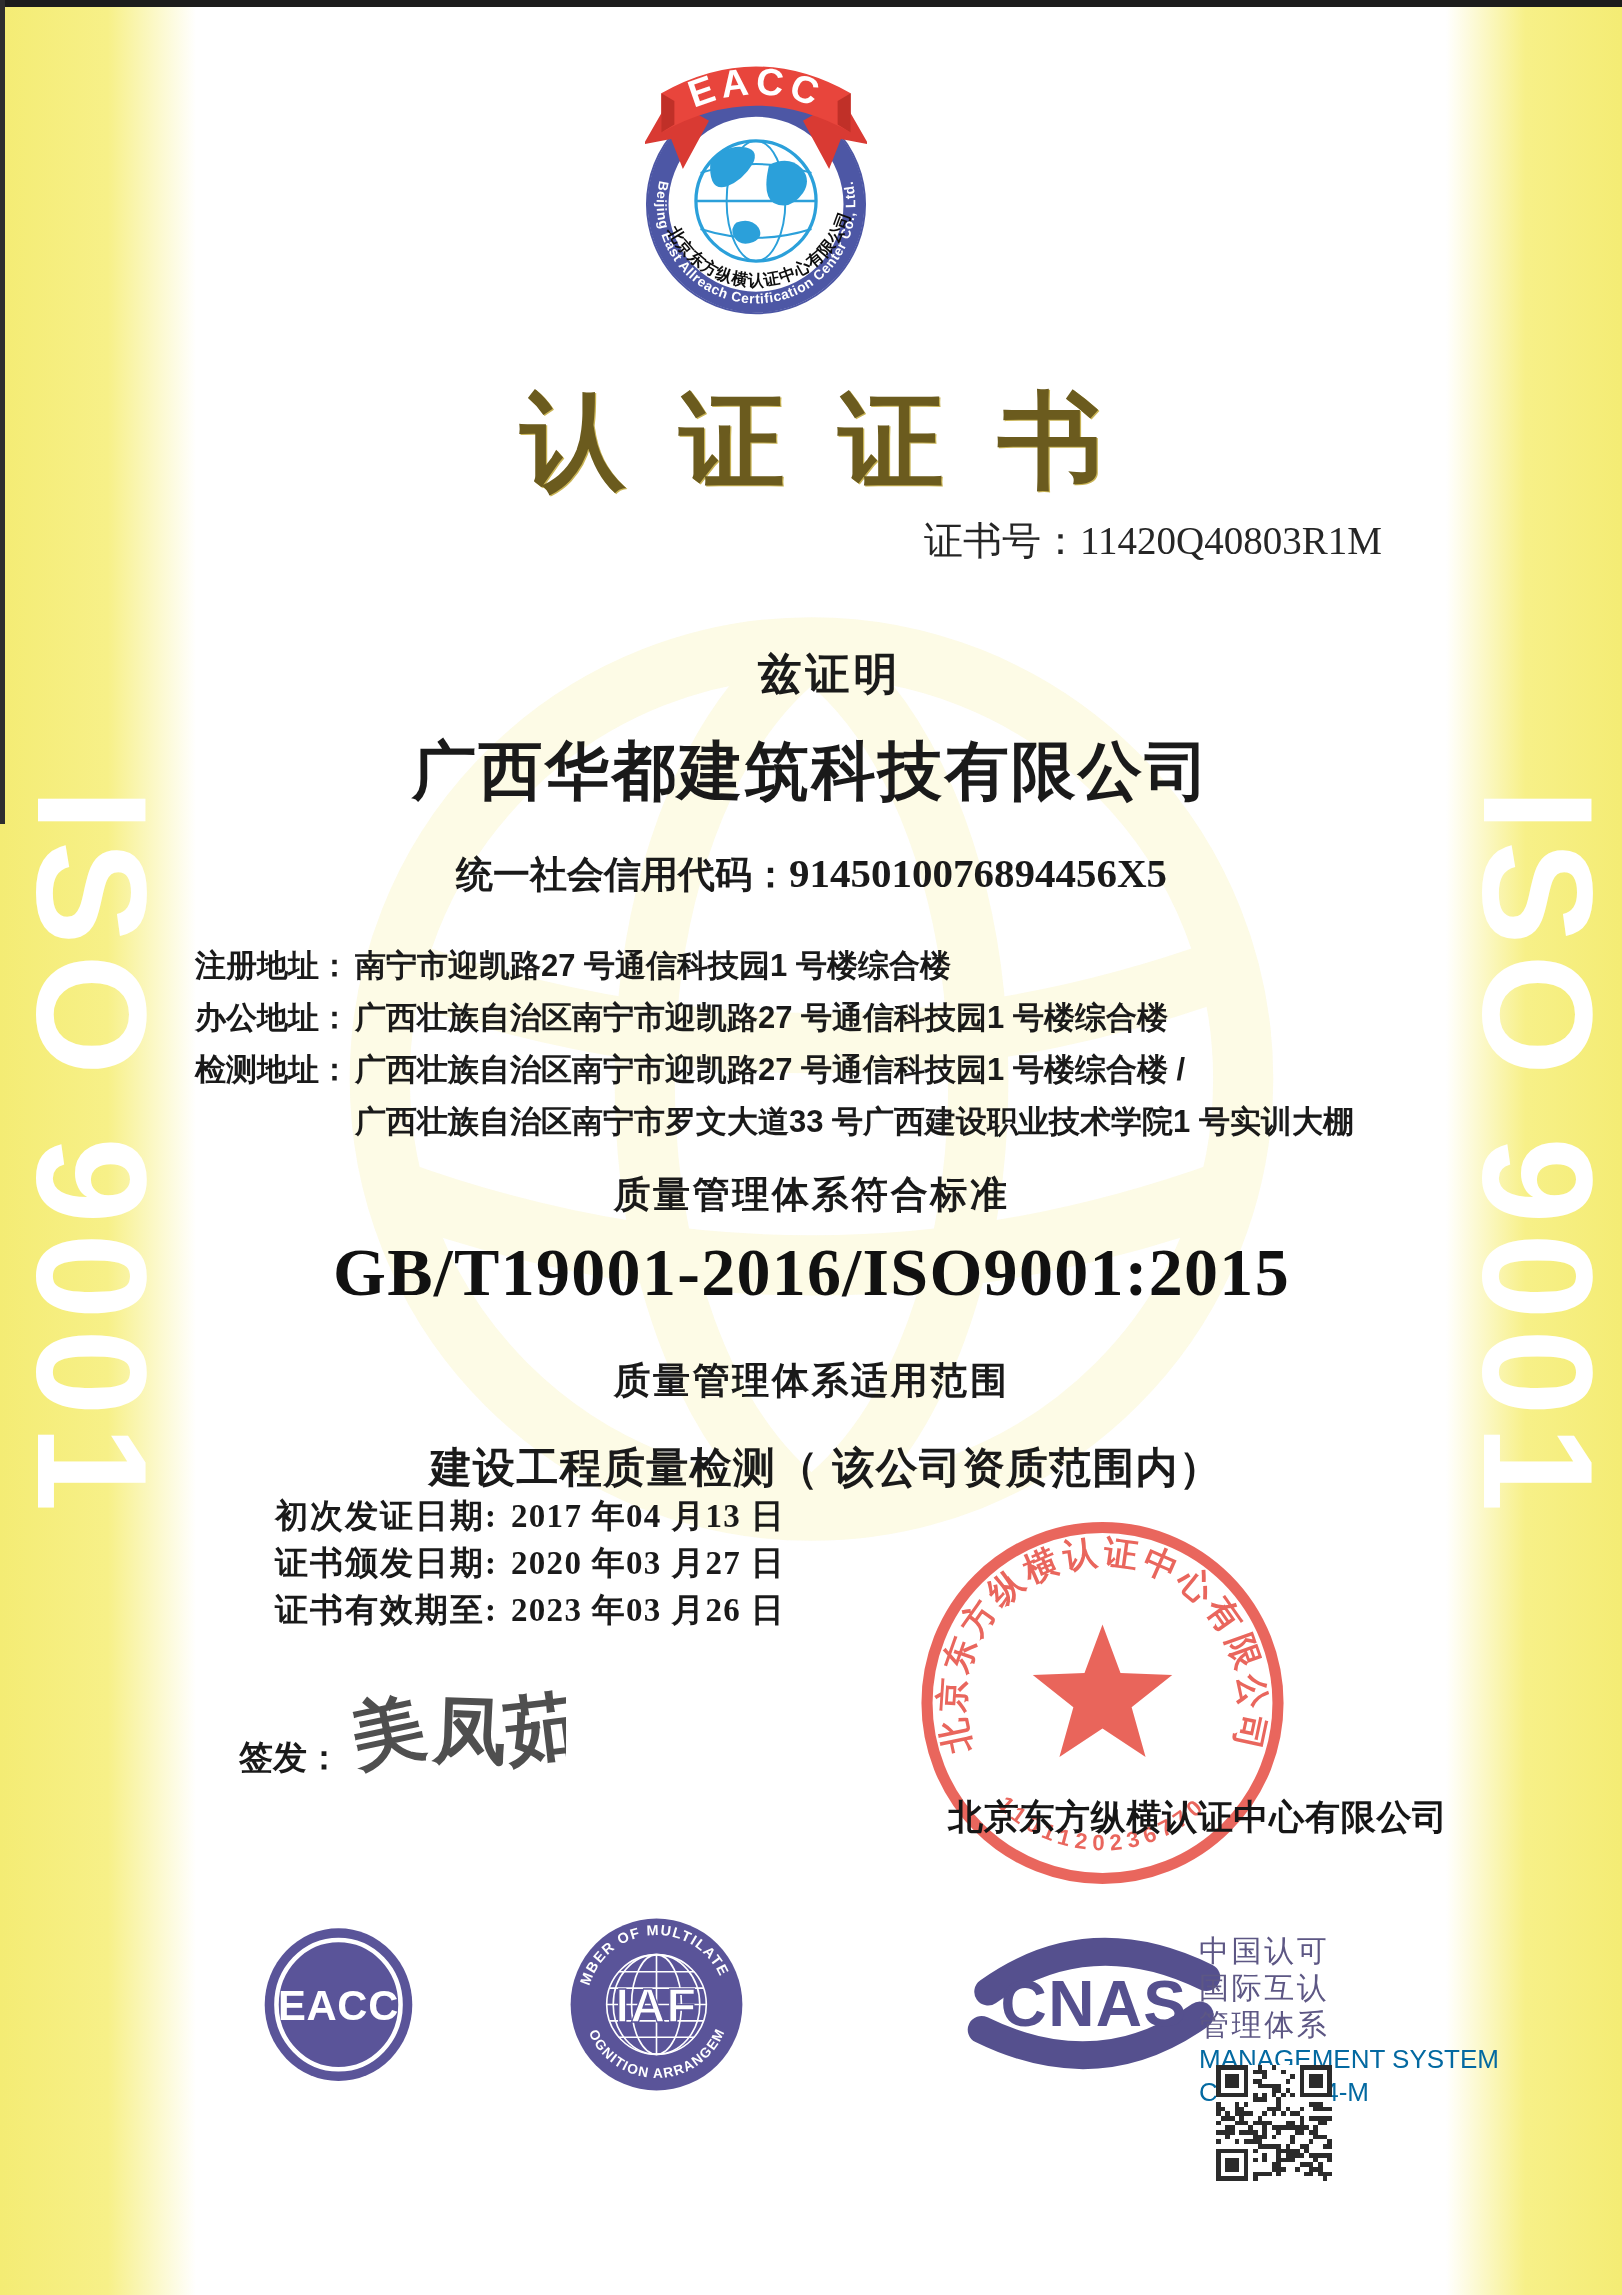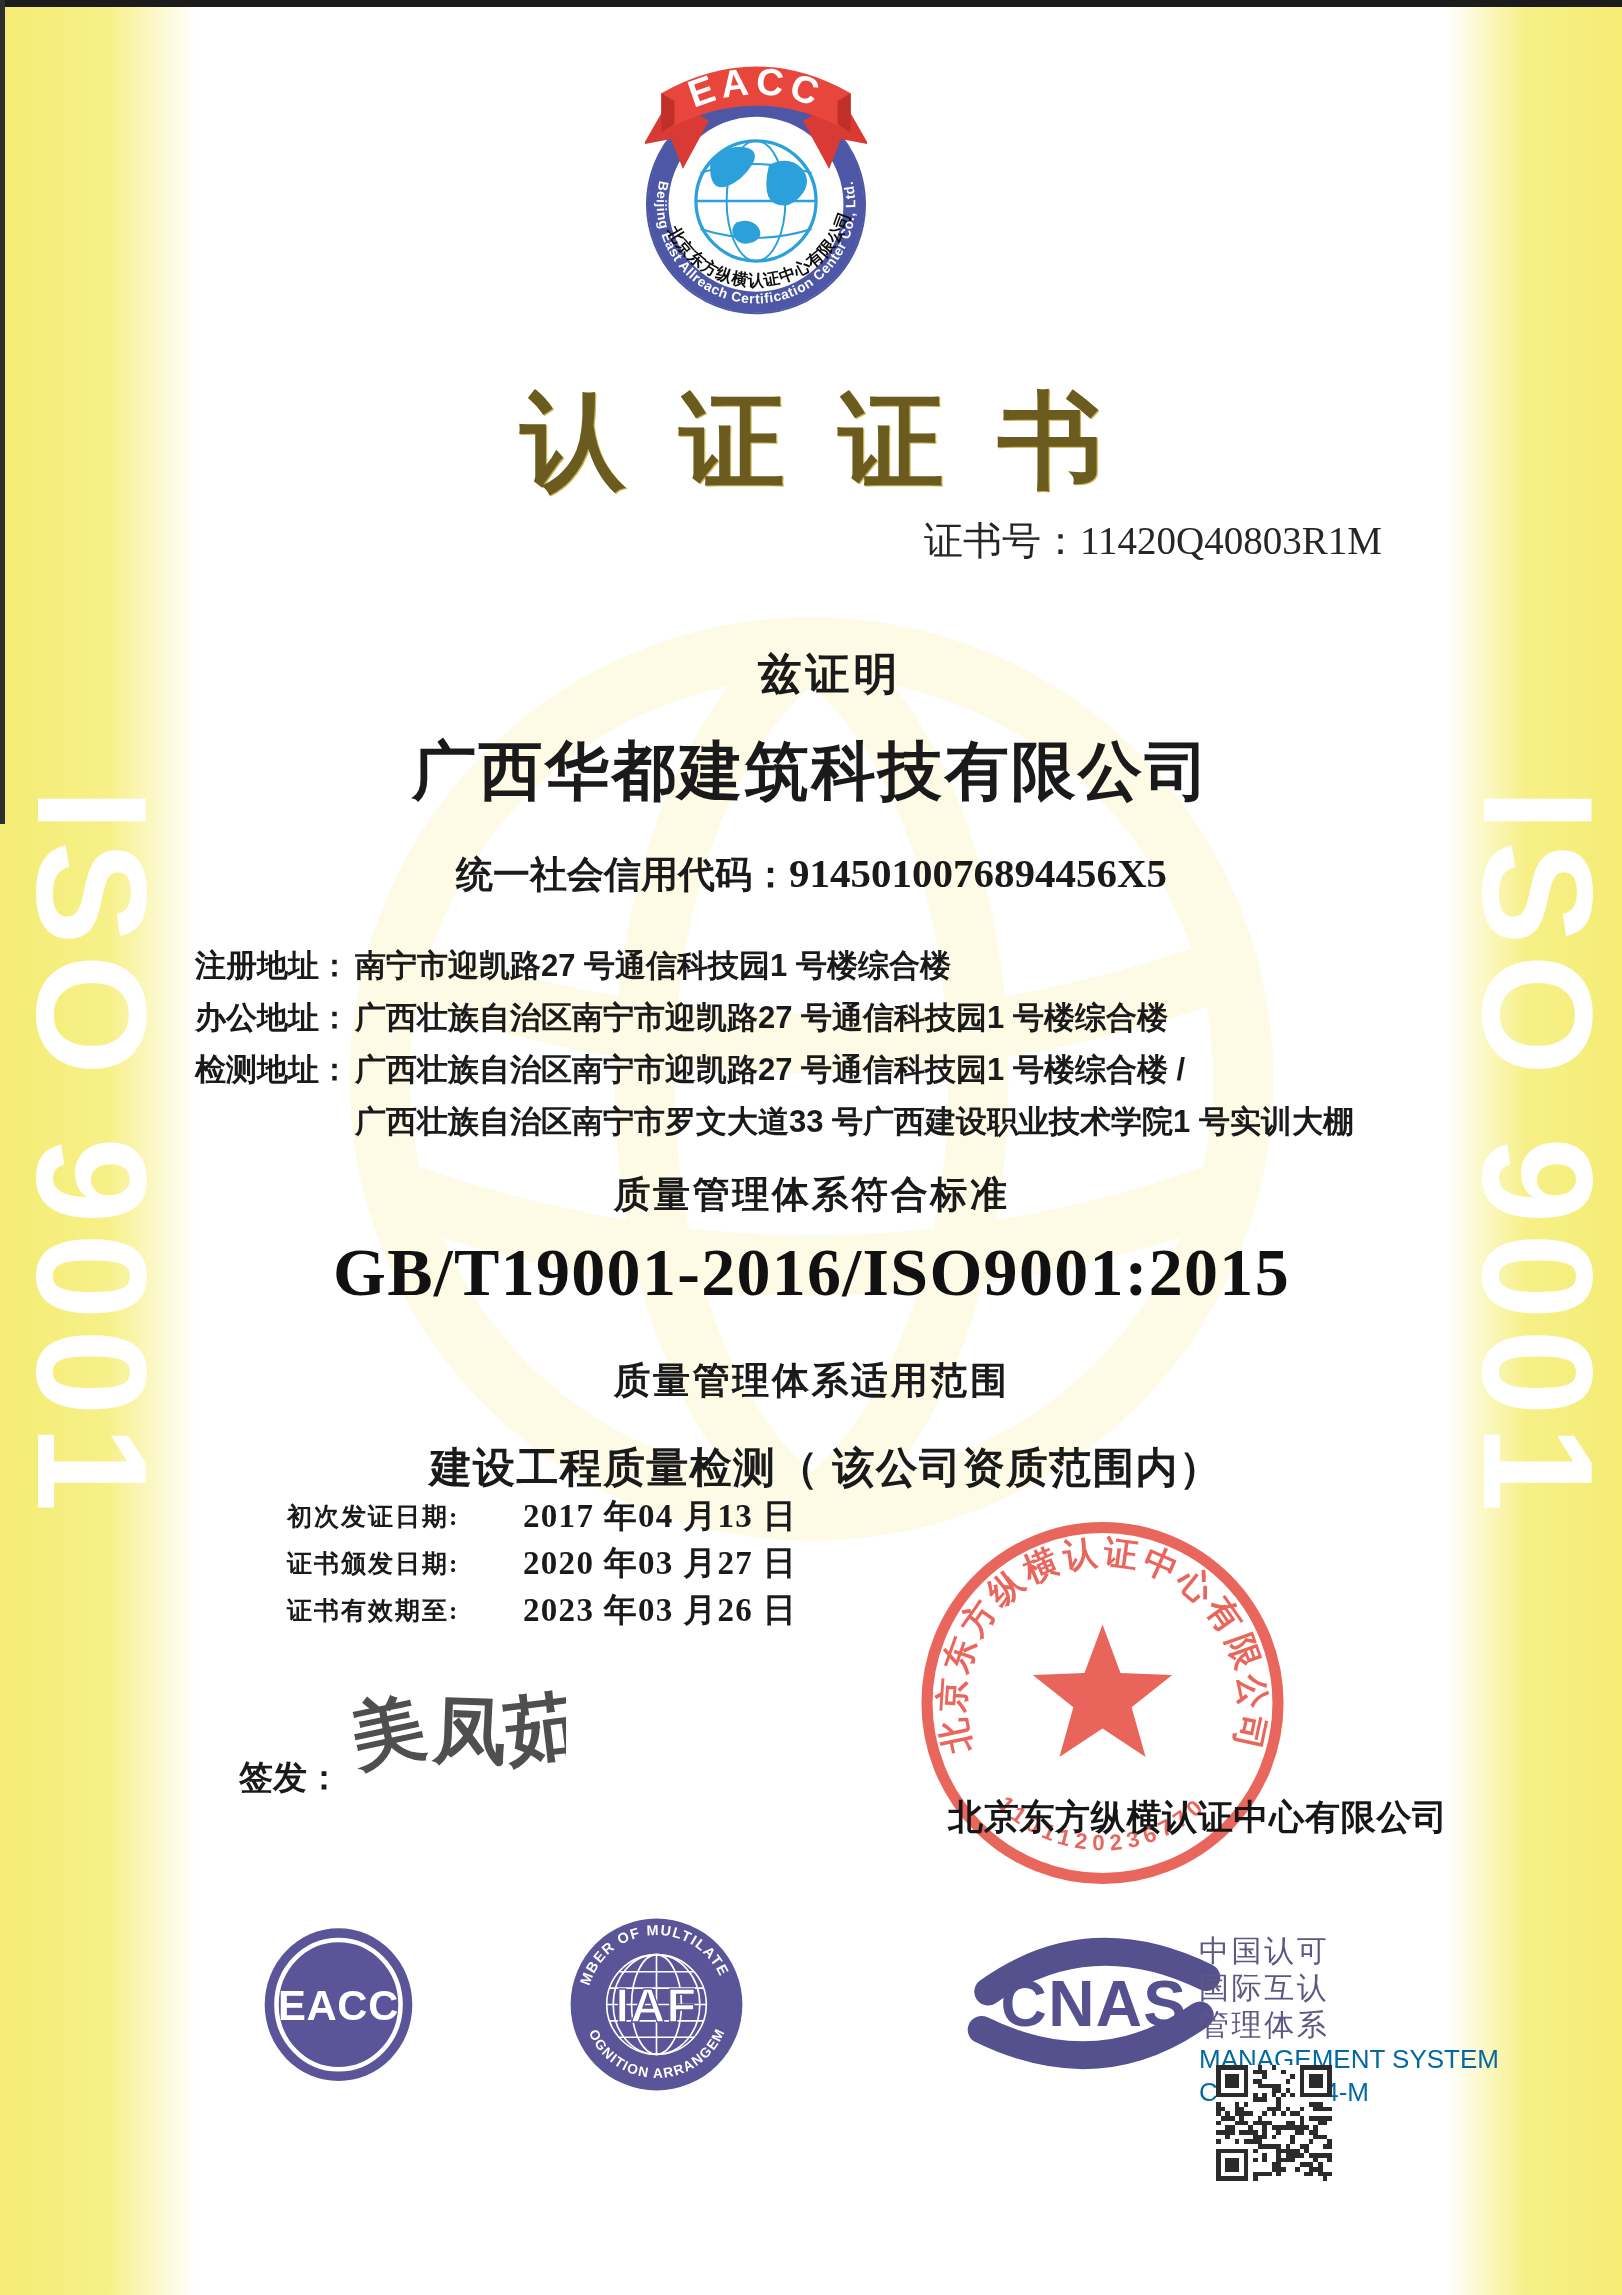--- a/index.html
+++ b/index.html
@@ -57,23 +57,23 @@
   .std-head1{top:1170px;font-size:37px;font-weight:700;letter-spacing:2.6px;}
   .gbt{
     top:1233px;font-size:68px;font-weight:600;
     font-family:"Liberation Serif","DejaVu Serif",serif;color:#111;
     letter-spacing:1.3px;
   }
   .std-head2{top:1356px;font-size:37px;font-weight:700;letter-spacing:2.6px;}
   .scope{top:1440px;font-size:42px;font-weight:800;letter-spacing:1.3px;padding-left:29px;}
   .dates{position:absolute;left:275px;top:1493px;font-family:"Liberation Serif","DejaVu Serif",serif;}
   .date-row{display:flex;height:47px;align-items:center;}
-  .date-label{flex:0 0 236px;font-size:25px;font-weight:700;letter-spacing:2px;margin-left:12px;}
+  .date-label{flex:0 0 236px;font-size:33px;font-weight:700;letter-spacing:2px;}
   .date-value{font-size:33px;font-weight:600;letter-spacing:1.3px;}
-  .sign-label{position:absolute;left:239px;top:1735px;font-size:34px;font-weight:700;margin-top:20px;}
+  .sign-label{position:absolute;left:239px;top:1735px;font-size:34px;font-weight:700;}
   .signature{position:absolute;left:350px;top:1680px;}
   
   .seal{position:absolute;left:906px;top:1500px;opacity:.92;}
   .issuer{position:absolute;left:948px;top:1794px;font-size:35px;font-weight:600;letter-spacing:0.7px;white-space:nowrap;color:#161616;}
   
   .badge-eacc{position:absolute;left:260px;top:1925px;}
   .badge-iaf{position:absolute;left:568px;top:1916px;}
   .badge-cnas{position:absolute;left:950px;top:1925px;}
   .cnas-text{position:absolute;left:1199px;top:1932px;line-height:37px;}
   .cnas-text .cn{font-size:30px;color:#5d5784;font-weight:500;letter-spacing:2.6px;}

